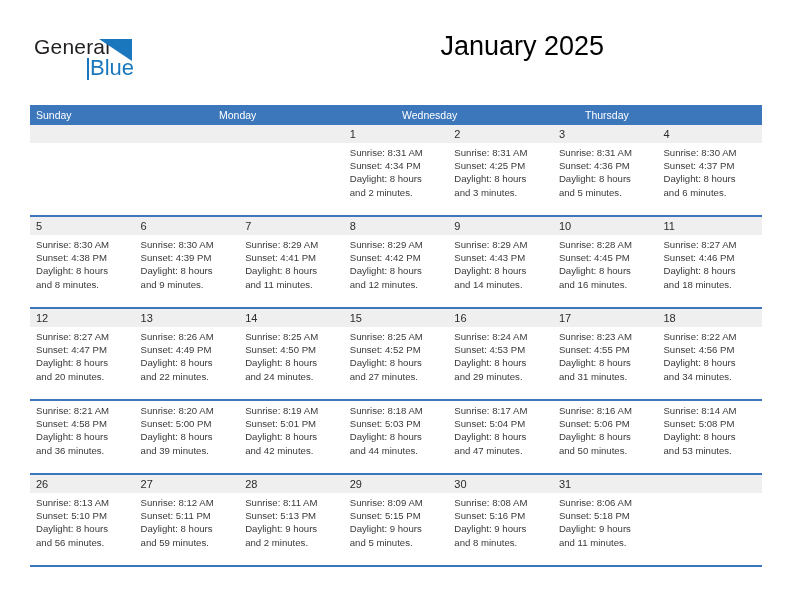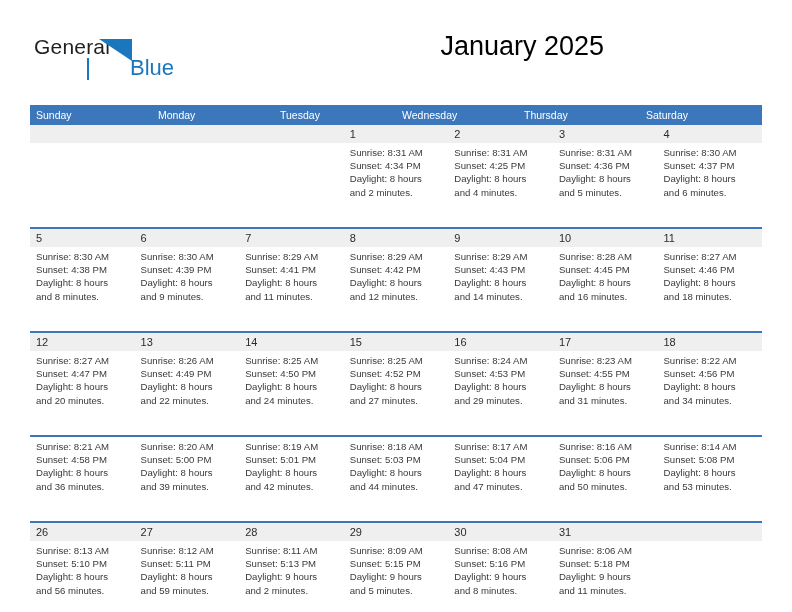--- a/index.html
+++ b/index.html
@@ -54,21 +54,20 @@
     height: 22px;
   }
   .brand-blue {
     position: absolute;
     left: 56px;
     top: 21px;
     font-size: 22px;
     color: #1b77bd;
     font-family: "Liberation Sans", sans-serif;
     line-height: 22px;
-    margin-left: 40px;
   }
   .brand-bar {
     position: absolute;
     left: 53px;
     top: 22px;
     width: 2px;
     height: 22px;
     background: #1b77bd;
   }
 
@@ -122,21 +121,21 @@
   }
   .week-numbers {
     display: flex;
     width: 732px;
     height: 18px;
     background: #efefef;
   }
   .week-bodies {
     display: flex;
     width: 732px;
-    height: 84px;
+    height: 72px;
     background: #ffffff;
   }
   .num-cell {
     flex: 1 1 0;
     box-sizing: border-box;
     padding-left: 6px;
     font-size: 11px;
     line-height: 18px;
     color: #2b2b2b;
   }
@@ -173,24 +172,22 @@
     <div class="title-block">
       <div class="cal-title">January 2025</div>
     </div>
 
   </div>
 
   <div class="calendar">
     <div class="dow-row" id="dow-row">
         <div class="dow-cell">Sunday</div>
         <div class="dow-cell">Monday</div>
-        <div class="dow-cell">Tuesday</div>
         <div class="dow-cell">Wednesday</div>
         <div class="dow-cell">Thursday</div>
-        <div class="dow-cell">Saturday</div>
       </div>
     <div id="weeks-container">
         <div class="week">
           <div class="week-numbers">
             <div class="num-cell"></div>
             <div class="num-cell"></div>
             <div class="num-cell"></div>
             <div class="num-cell">1</div>
             <div class="num-cell">2</div>
             <div class="num-cell">3</div>
@@ -203,21 +200,21 @@
             <div class="body-cell">
               <div>Sunrise: 8:31 AM</div>
               <div>Sunset: 4:34 PM</div>
               <div>Daylight: 8 hours</div>
               <div>and 2 minutes.</div>
             </div>
             <div class="body-cell">
               <div>Sunrise: 8:31 AM</div>
               <div>Sunset: 4:25 PM</div>
               <div>Daylight: 8 hours</div>
-              <div>and 4 minutes.</div>
+              <div>and 3 minutes.</div>
             </div>
             <div class="body-cell">
               <div>Sunrise: 8:31 AM</div>
               <div>Sunset: 4:36 PM</div>
               <div>Daylight: 8 hours</div>
               <div>and 5 minutes.</div>
             </div>
             <div class="body-cell">
               <div>Sunrise: 8:30 AM</div>
               <div>Sunset: 4:37 PM</div>

